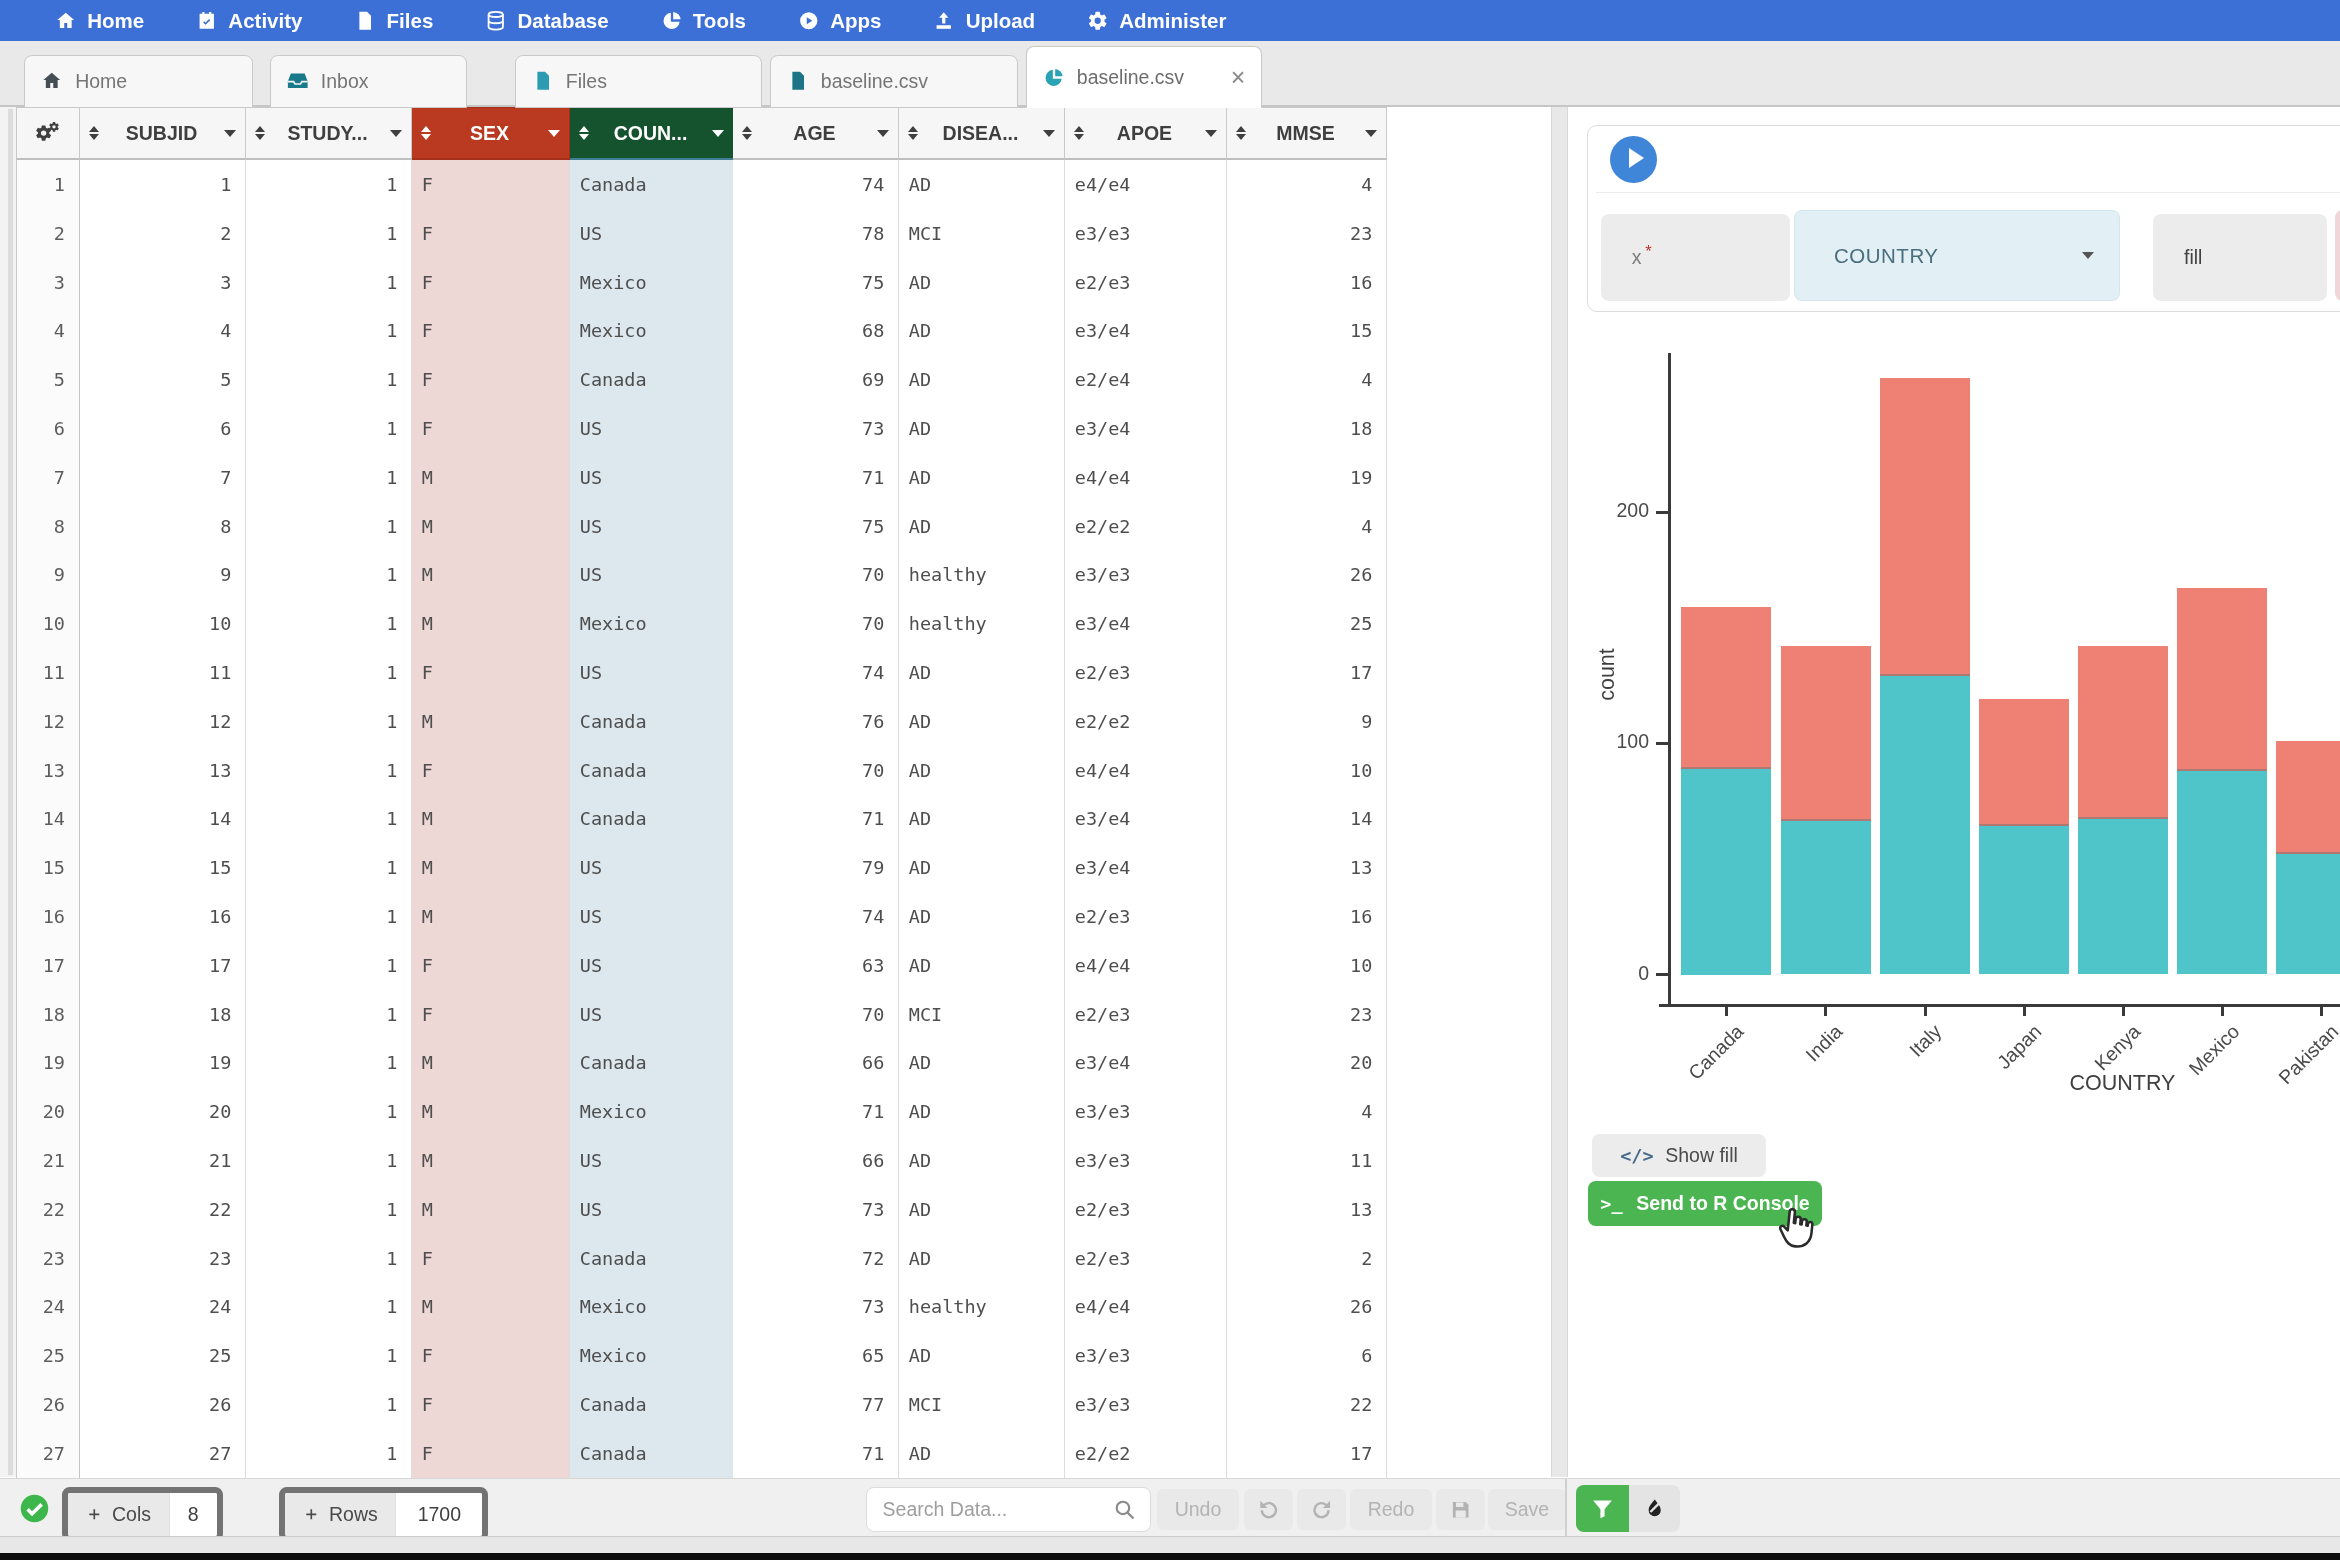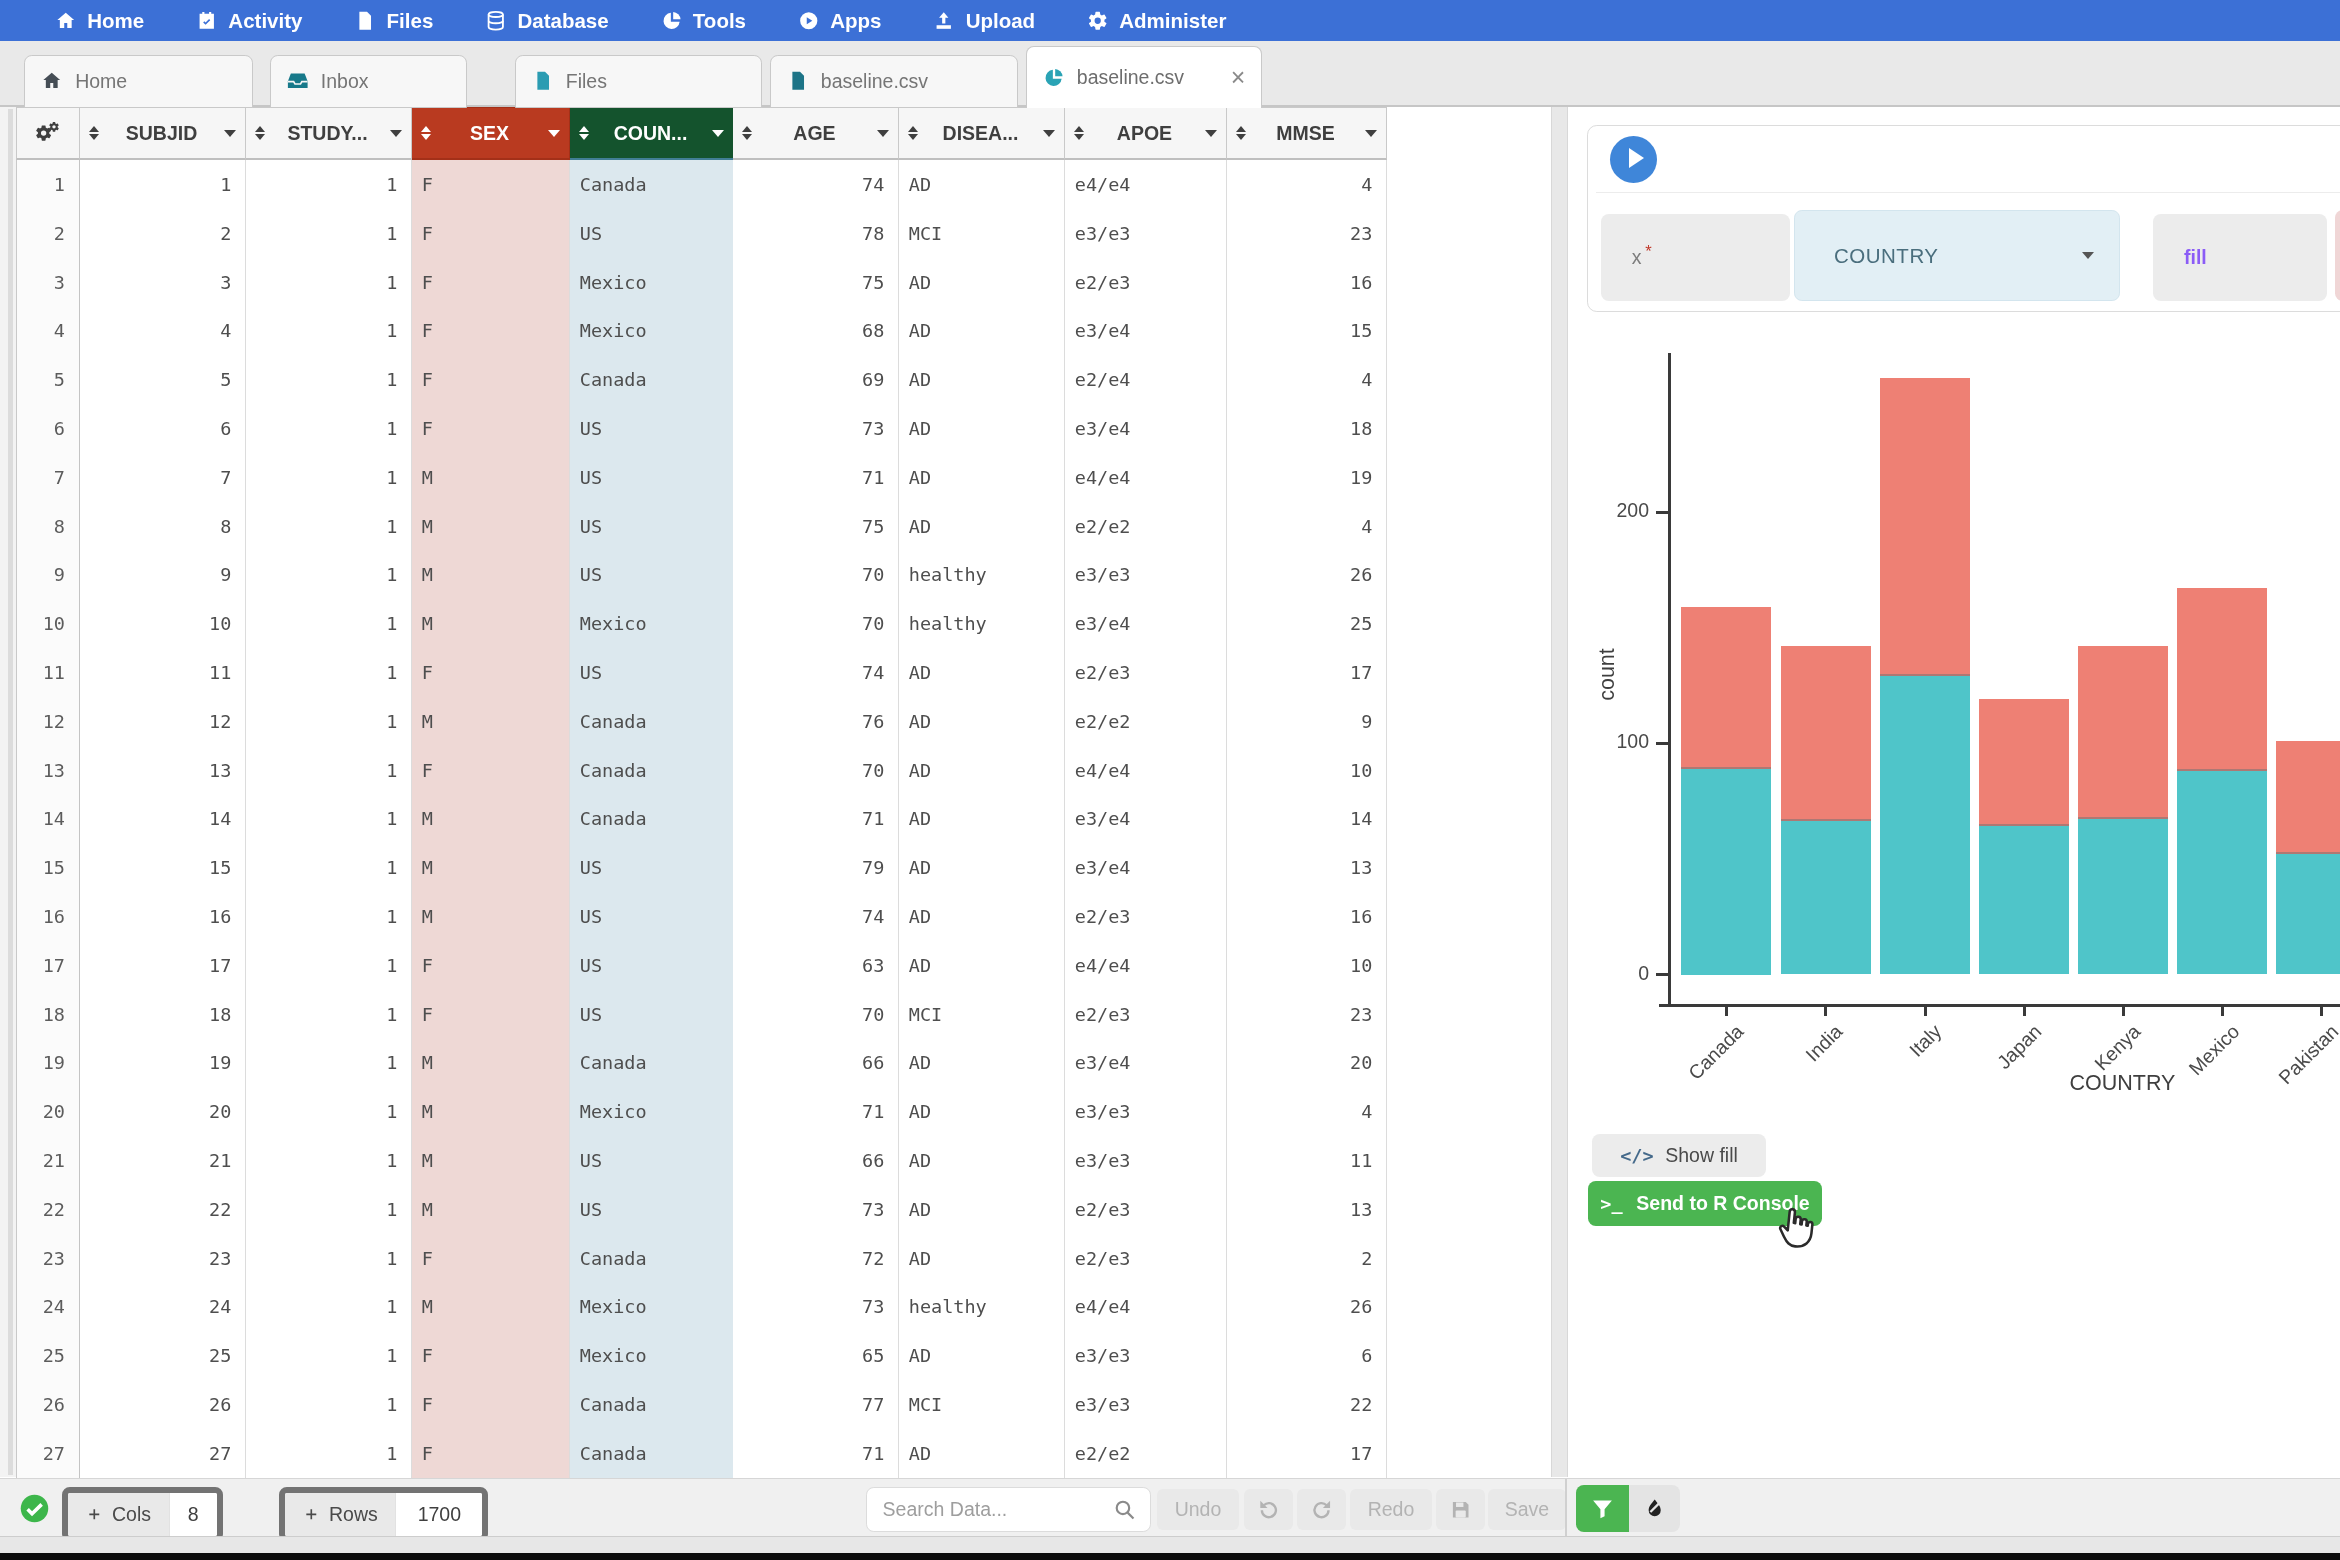--- a/index.html
+++ b/index.html
@@ -565,21 +565,21 @@
     <div class="card-divider"></div>
     <div class="lblbox" style="left:12.7px;width:189px;">
       <span>x</span>
         <span class="asterisk">*</span>
     </div>
     <div class="select" style="left:206px;width:326px;padding-left:39px;">
       <span>COUNTRY</span>
       <span class="caret"></span>
     </div>
     <div class="lblbox" style="left:565px;width:174px;">
-      <span style="color:#8b5cf6;font-weight:bold;">fill</span>
+      <span style="color:#404040;">fill</span>
     </div>
     <div class="pinksliver" style="left:747px;width:39px;"></div>
   </div>
 
   <div id="chart">
       <div class="ax" style="left:1668px;top:353px;width:2.9px;height:653px;"></div>
       <div class="ax" style="left:1659px;top:1004px;width:682px;height:2.9px;"></div>
       <div class="ax" style="left:1656px;top:973px;width:11.7px;height:2.9px;"></div>
       <div class="ytick-label" style="left:1555px;top:962px;">0</div>
       <div class="ax" style="left:1656px;top:742px;width:11.7px;height:2.9px;"></div>

